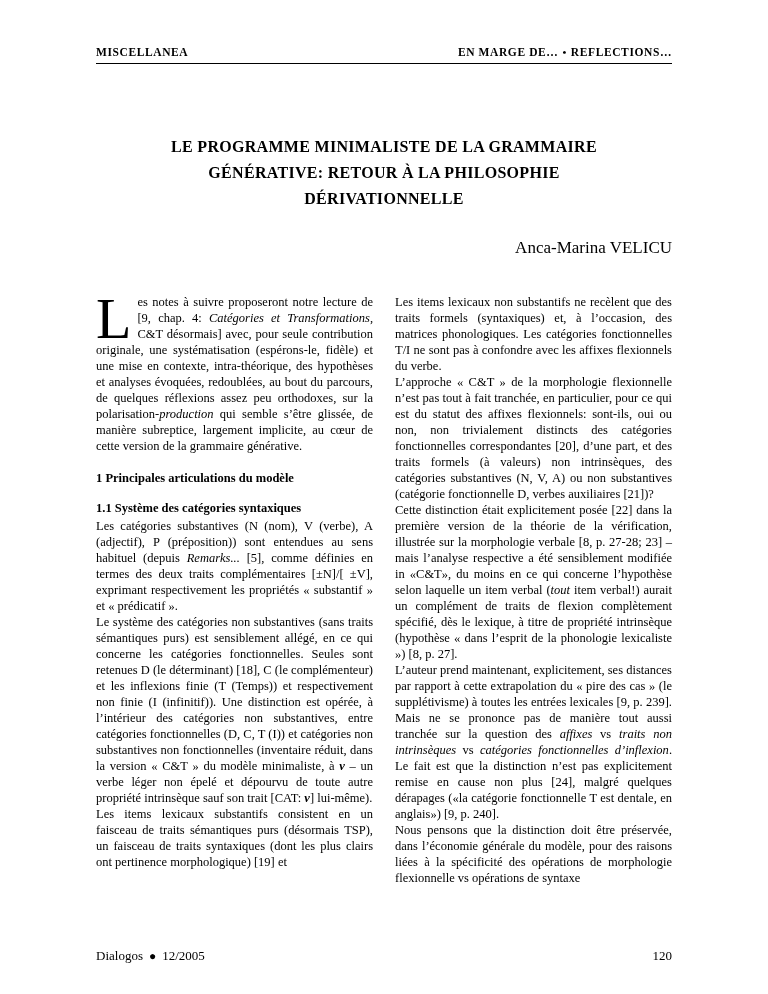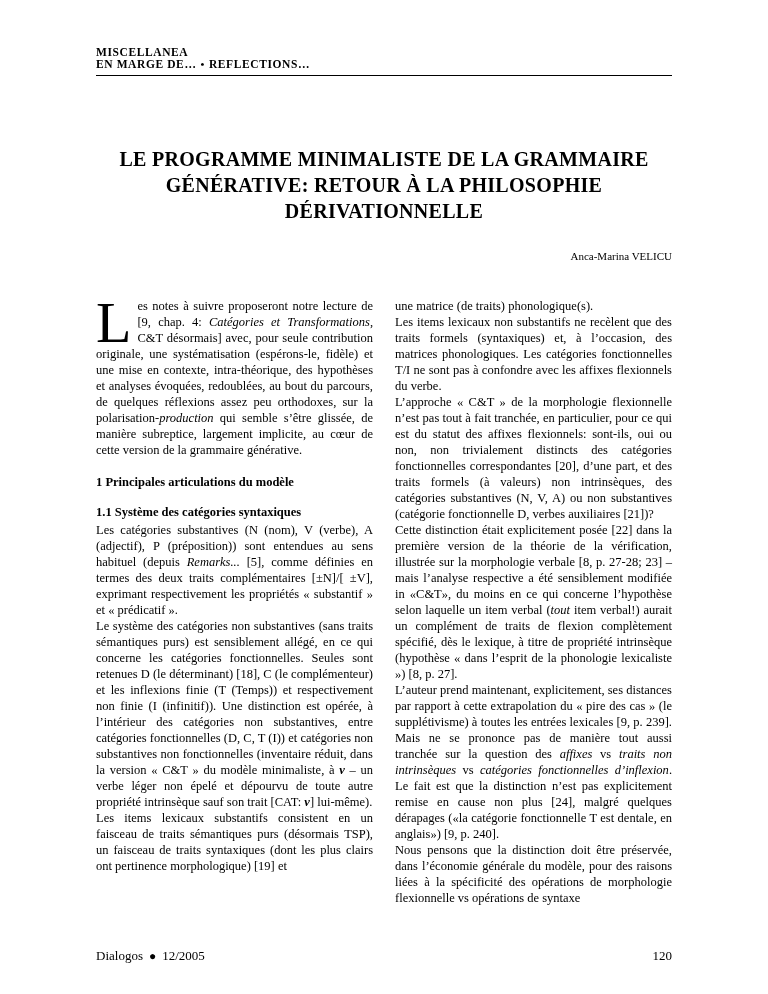--- a/index.html
+++ b/index.html
@@ -11,38 +11,38 @@
     overflow: hidden;
   }
   .page {
     width: 768px; height: 994px;
     padding: 46px 96px 30px 96px;
     display: flex; flex-direction: column;
     background: #fff;
   }
   .header-row {
     display: flex; justify-content: space-between; align-items: flex-start;
-    font-size: 11.5px; font-weight: bold; letter-spacing: 0.6px; flex-direction: column;
+    font-size: 11.5px; font-weight: bold; letter-spacing: 0.6px;
   }
   .header-right { display: flex; align-items: baseline; gap: 4px; }
   .header-rule {
     border: none; border-top: 1.5px solid #000;
     margin-top: 5px;
   }
   .title {
     margin-top: 70px;
     text-align: center;
     font-weight: bold;
-    font-size: 20px; line-height: 26px;
+    font-size: 16px; line-height: 26px;
     letter-spacing: 0.3px;
   }
   .author {
     margin-top: 26px;
     text-align: right;
-    font-size: 11px;
+    font-size: 17px;
   }
   .columns {
     margin-top: 36px;
     display: flex; gap: 22px;
     flex: 0 0 auto;
   }
   .col {
     flex: 1 1 0;
     font-size: 12.5px; line-height: 16px;
     text-align: justify;
@@ -91,21 +91,20 @@
   <div class="columns">
     <div class="col" id="col-left">
         <p class="para"><span class="dropcap">L</span><span>es notes à suivre proposeront notre lecture de [9, chap. 4: <i>Catégories et Transformations</i>, C&amp;T désormais] avec, pour seule contribution originale, une systématisation (espérons-le, fidèle) et une mise en contexte, intra-théorique, des hypothèses et analyses évoquées, redoublées, au bout du parcours, de quelques réflexions assez peu orthodoxes, sur la polarisation-<i>production</i> qui semble s’être glissée, de manière subreptice, largement implicite, au cœur de cette version de la grammaire générative.</span></p>
         <div class="h-section">1 Principales articulations du modèle</div>
         <div class="h-sub">1.1 Système des catégories syntaxiques</div>
         <p class="para">Les catégories substantives (N (nom), V (verbe), A (adjectif), P (préposition)) sont entendues au sens habituel (depuis <i>Remarks...</i> [5], comme définies en termes des deux traits complémentaires [±N]/[ ±V], exprimant respectivement les propriétés « substantif » et « prédicatif ».</p>
         <p class="para">Le système des catégories non substantives (sans traits sémantiques purs) est sensiblement allégé, en ce qui concerne les catégories fonctionnelles. Seules sont retenues D (le déterminant) [18], C (le complémenteur) et les inflexions finie (T (Temps)) et respectivement non finie (I (infinitif)). Une distinction est opérée, à l’intérieur des catégories non substantives, entre catégories fonctionnelles (D, C, T (I)) et catégories non substantives non fonctionnelles (inventaire réduit, dans la version « C&amp;T » du modèle minimaliste, à <b><i>v</i></b> – un verbe léger non épelé et dépourvu de toute autre propriété intrinsèque sauf son trait [CAT: <b><i>v</i></b>] lui-même).</p>
         <p class="para">Les items lexicaux substantifs consistent en un faisceau de traits sémantiques purs (désormais TSP), un faisceau de traits syntaxiques (dont les plus clairs ont pertinence morphologique) [19] et</p>
       </div>
     <div class="col" id="col-right">
-        <p class="para">une matrice (de traits) phonologique(s).</p>
         <p class="para">Les items lexicaux non substantifs ne recèlent que des traits formels (syntaxiques) et, à l’occasion, des matrices phonologiques. Les catégories fonctionnelles T/I ne sont pas à confondre avec les affixes flexionnels du verbe.</p>
         <p class="para">L’approche « C&amp;T » de la morphologie flexionnelle n’est pas tout à fait tranchée, en particulier, pour ce qui est du statut des affixes flexionnels: sont-ils, oui ou non, non trivialement distincts des catégories fonctionnelles correspondantes [20], d’une part, et des traits formels (à valeurs) non intrinsèques, des catégories substantives (N, V, A) ou non substantives (catégorie fonctionnelle D, verbes auxiliaires [21])?</p>
         <p class="para">Cette distinction était explicitement posée [22] dans la première version de la théorie de la vérification, illustrée sur la morphologie verbale [8, p. 27-28; 23] – mais l’analyse respective a été sensiblement modifiée in «C&amp;T», du moins en ce qui concerne l’hypothèse selon laquelle un item verbal (<i>tout</i> item verbal!) aurait un complément de traits de flexion complètement spécifié, dès le lexique, à titre de propriété intrinsèque (hypothèse « dans l’esprit de la phonologie lexicaliste ») [8, p. 27].</p>
         <p class="para">L’auteur prend maintenant, explicitement, ses distances par rapport à cette extrapolation du « pire des cas » (le supplétivisme) à toutes les entrées lexicales [9, p. 239]. Mais ne se prononce pas de manière tout aussi tranchée sur la question des <i>affixes</i> vs <i>traits non intrinsèques</i> vs <i>catégories fonctionnelles d’inflexion</i>. Le fait est que la distinction n’est pas explicitement remise en cause non plus [24], malgré quelques dérapages («la catégorie fonctionnelle T est dentale, en anglais») [9, p. 240].</p>
         <p class="para">Nous pensons que la distinction doit être préservée, dans l’économie générale du modèle, pour des raisons liées à la spécificité des opérations de morphologie flexionnelle vs opérations de syntaxe</p>
       </div>
   </div>
 
   <div class="footer-row">
     <span class="footer-left">

